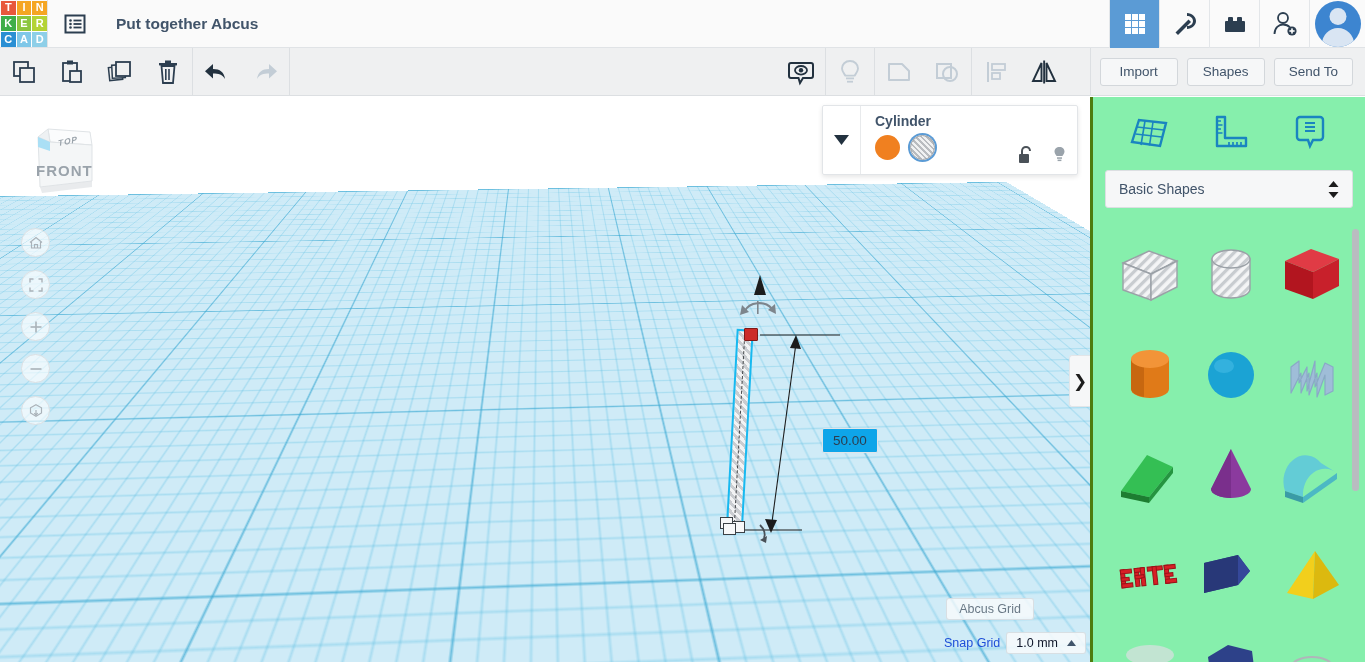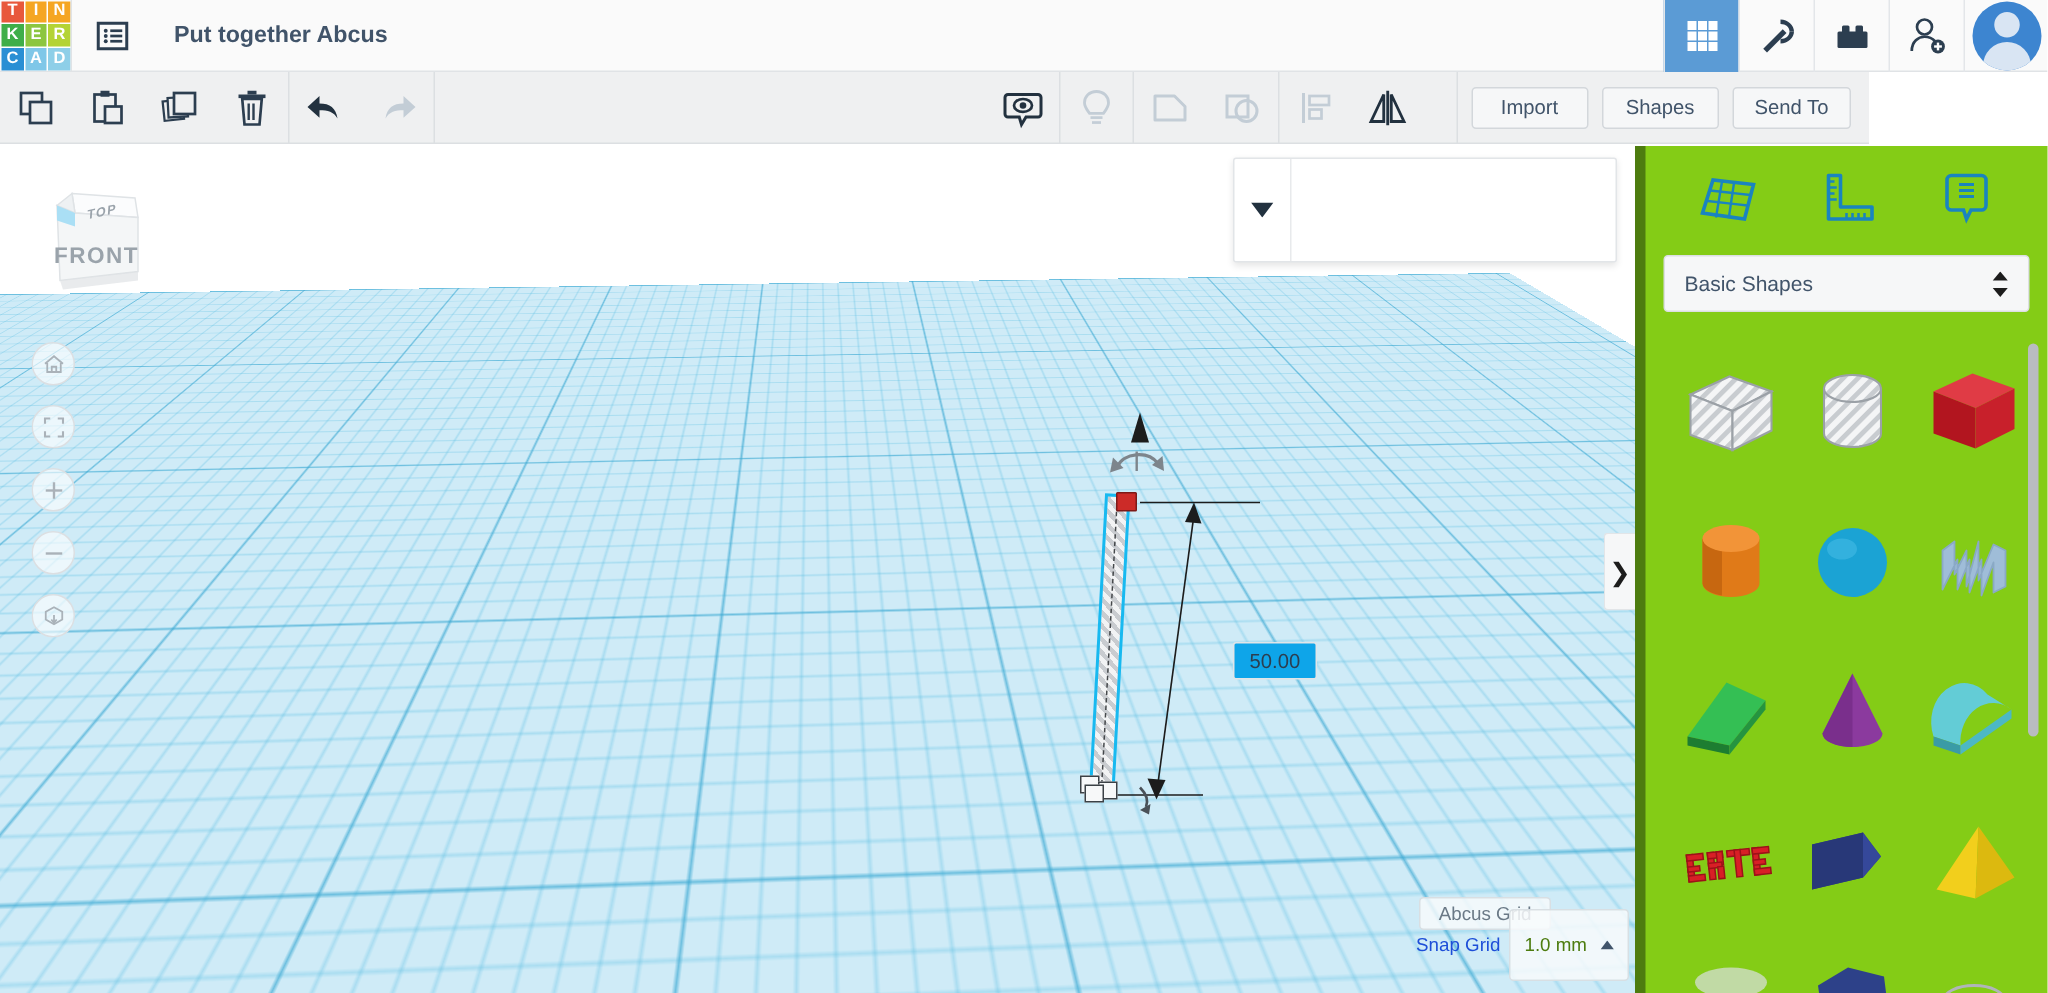--- a/index.html
+++ b/index.html
@@ -66,21 +66,21 @@
     width: 17px; height: 17px; border-radius: 50%; background: #d9e5f3;
   }
   .avatar::after {
     content: ""; position: absolute; left: 50%; top: 27px;
     transform: translateX(-50%);
     width: 32px; height: 26px; border-radius: 16px 16px 0 0; background: #d9e5f3;
   }
 
   
   .toolbar {
-    position: absolute; left: 0; top: 48px; width: 1246px; height: 48px;
+    position: absolute; left: 0; top: 48px; width: 1365px; height: 48px;
     background: #eff0f1;
     border-bottom: 1px solid #dcdfe2;
     display: flex; align-items: center;
   }
   .tb-group { display: flex; align-items: center; height: 48px; }
   .tb-btn {
     width: 48px; height: 48px; display: flex; align-items: center; justify-content: center;
     cursor: pointer;
   }
   .tb-sep { width: 1px; height: 48px; background: #dcdfe2; }
@@ -168,21 +168,21 @@
     position: absolute; right: 56px; bottom: 42px;
     background: rgba(248,250,251,0.82); border: 1px solid rgba(210,216,221,0.8);
     border-radius: 3px; padding: 3px 12px; font-size: 12.5px; color: #6a7986; cursor: pointer;
   }
   .snap-row {
     position: absolute; right: 4px; bottom: 8px; display: flex; align-items: center; gap: 6px;
   }
   .snap-label { font-size: 12.5px; color: #1d4ed8; }
   .snap-select {
     background: rgba(248,250,251,0.85); border: 1px solid rgba(210,216,221,0.8);
-    border-radius: 3px; padding: 16px 9px; font-size: 12.5px; color: #4d7c0f;
+    border-radius: 3px; padding: 3px 9px; font-size: 12.5px; color: #0f172a;
     display: flex; align-items: center; gap: 9px; cursor: pointer;
   }
 
   .collapse-tab {
     position: absolute; right: 0; top: 258px;
     width: 21px; height: 52px; background: #f6f7f8;
     border: 1px solid #e2e5e8; border-right: none;
     border-radius: 3px 0 0 3px;
     display: flex; align-items: center; justify-content: center;
     font-size: 17px; color: #1c1c1c; cursor: pointer;
@@ -210,21 +210,21 @@
       #f0f1f2 0px, #f0f1f2 2px, #b9bcc0 2px, #b9bcc0 4px);
     border: 1px solid #9ea2a7;
     box-shadow: 0 0 0 2px #5b9bd5;
   }
   .props-icons { position: absolute; right: 10px; bottom: 10px; display: flex; gap: 18px; }
   .props-icon { cursor: pointer; }
 
   
   .sidebar {
     position: absolute; left: 1090px; top: 97px; width: 275px; height: 565px;
-    background: #84cc16; border-left: 7px solid #4d7c0f;
+    background: #86efac; border-left: 3px solid #4d7c0f;
   }
   .sb-tools {
     display: flex; align-items: center; justify-content: space-around;
     height: 70px; padding: 0 14px;
   }
   .sb-tool { width: 56px; height: 46px; display: flex; align-items: center; justify-content: center; cursor: pointer; }
   .sb-select {
     margin: 3px 12px 0 12px; height: 38px;
     background: #f6f7f8; border: 1px solid #dcdfe2; border-radius: 3px;
     display: flex; align-items: center; justify-content: space-between;
@@ -560,20 +560,42 @@
     <div class="collapse-tab">❯</div>
   </div>
 
   <div class="props">
     <div class="props-collapse">
       <span>
         <svg class="icon-sv" width="15" height="10" viewBox="0 0 15 10">
             <path d="M0 0 L15 0 L7.5 10 Z" fill="#22313f"></path>
           </svg>
       </span>
+    </div>
+    <div class="props-main">
+      <div class="props-title">Cylinder</div>
+      <div class="props-row">
+        <div class="swatch solid"></div>
+        <div class="swatch hole"></div>
+      </div>
+      <div class="props-icons">
+        <span class="props-icon">
+          <svg class="icon-sv" width="16" height="18" viewBox="0 0 16 18">
+            <path d="M4 8 L4 5 C4 2.6 5.9 1 8 1 C10.1 1 12 2.6 12 5" fill="none" stroke="#4a5158" stroke-width="2"></path>
+            <rect x="1" y="8" width="10" height="9" rx="1" fill="#4a5158"></rect>
+          </svg>
+        </span>
+        <span class="props-icon">
+          <svg class="icon-sv" width="15" height="18" viewBox="0 0 15 18">
+            <path d="M7.5 1 C4.5 1 2.5 3.1 2.5 5.6 C2.5 7.5 3.8 8.7 4.6 10 L10.4 10 C11.2 8.7 12.5 7.5 12.5 5.6 C12.5 3.1 10.5 1 7.5 1 Z" fill="#9aa3ab"></path>
+            <rect x="5" y="11.3" width="5" height="1.5" fill="#9aa3ab"></rect>
+            <rect x="5.6" y="13.6" width="3.8" height="1.5" fill="#9aa3ab"></rect>
+          </svg>
+        </span>
+      </div>
     </div>
   </div>
 
   <div class="sidebar">
     <div class="sb-tools">
       <div class="sb-tool">
         <span>
           <svg class="icon-sv" width="46" height="40" viewBox="0 0 46 40">
             <path d="M7 30 L14 8 L41 11 L35 34 Z" fill="none" stroke="#1a84c0" stroke-width="2.4"></path>
             <path d="M12 15 L39 18 M10.5 22 L37 25" stroke="#1a84c0" stroke-width="1.6" fill="none"></path>

